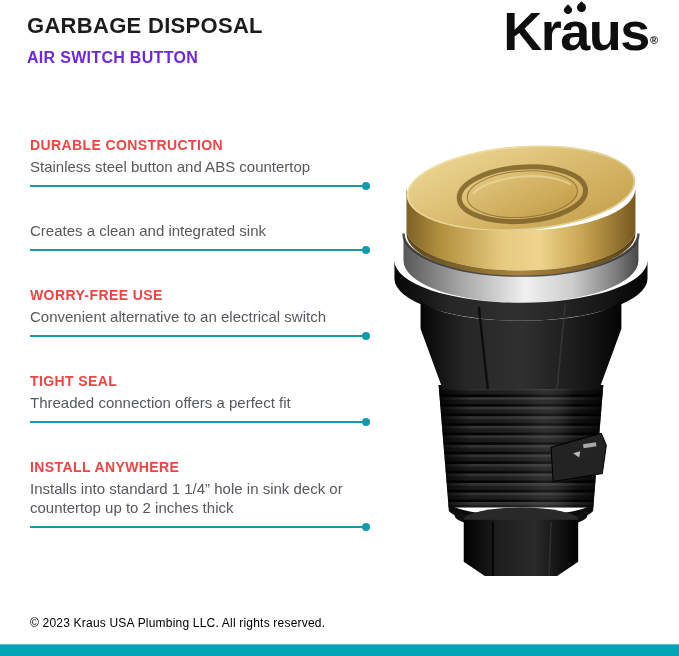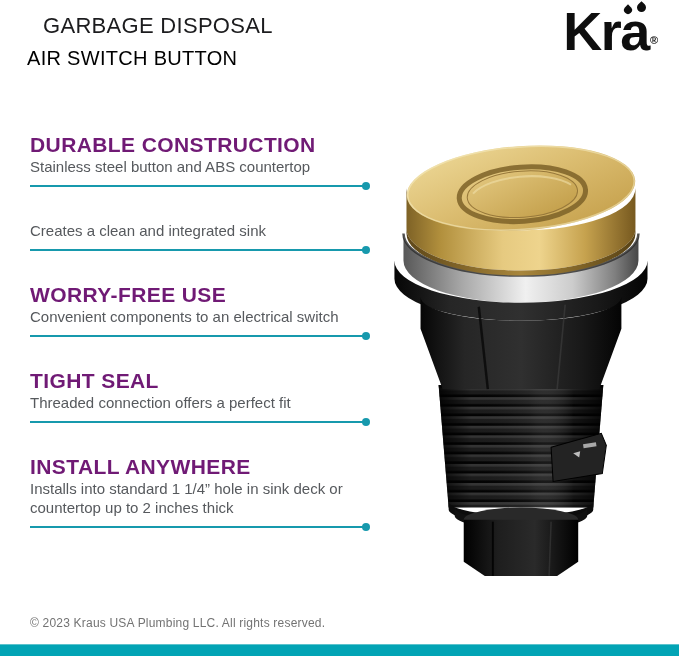--- a/index.html
+++ b/index.html
@@ -3,60 +3,61 @@
 <meta charset="utf-8">
 <style>
   html,body{margin:0;padding:0;}
   body{
     width:679px;height:656px;position:relative;background:#ffffff;
     font-family:"Liberation Sans", sans-serif;overflow:hidden;
     -webkit-font-smoothing:antialiased;
   }
   
   .header-title{position:absolute;left:27px;top:10px;}
-  .title-line1{font-size:22px;font-weight:normal;color:#1c1c1e;letter-spacing:.3px;line-height:32px;margin-left:16px;}
-  .title-line2{font-size:20px;font-weight:normal;color:#000000;letter-spacing:.3px;line-height:32px;}
+  .title-line1{font-size:22px;font-weight:bold;color:#1c1c1e;letter-spacing:.3px;line-height:32px;}
+  .title-line2{font-size:16px;font-weight:bold;color:#6d28d9;letter-spacing:.3px;line-height:32px;}
   
   .logo{position:absolute;right:22px;top:0px;display:flex;align-items:center;color:#0e0e0e;
         font-size:54px;font-weight:bold;letter-spacing:-1.5px;line-height:62px;}
   .letter-a{position:relative;}
   .drop{position:absolute;background:#0e0e0e;border-radius:0 50% 50% 50%;transform:rotate(45deg);}
   .drop1{width:8px;height:8px;left:4px;top:6px;}
   .drop2{width:9px;height:9px;left:17px;top:3px;}
   .reg-mark{font-size:11px;font-weight:bold;letter-spacing:0;position:relative;top:9px;left:1px;}
   
   .features{position:absolute;left:30px;top:135px;width:348px;}
   .feature{margin-bottom:34px;}
   .feature:last-child{margin-bottom:4px;}
-  .feature h2{margin:0 0 2px 0;font-size:21px;line-height:20px;font-weight:bold;
-              color:#701a75;letter-spacing:.4px;}
+  .feature h2{margin:0 0 2px 0;font-size:14px;line-height:20px;font-weight:bold;
+              color:#ef4444;letter-spacing:.4px;}
   .feature p{margin:0 0 9px 0;font-size:15px;line-height:19px;color:#56595d;max-width:348px;}
   .divider{position:relative;width:338px;height:2px;background:#1799ad;}
   .divider-dot{position:absolute;right:-2px;top:-3px;width:8px;height:8px;border-radius:50%;background:#1799ad;}
   
   .product{position:absolute;left:388px;top:130px;width:282px;height:472px;}
   
-  .copyright{position:absolute;left:30px;top:616px;font-size:12px;color:#737373;letter-spacing:.2px;}
+  .copyright{position:absolute;left:30px;top:616px;font-size:12px;color:#000000;letter-spacing:.2px;}
   .accent-bar{position:absolute;left:0;bottom:0;width:679px;height:11px;background:#02a4b5;border-top:1px solid #5cc3cd;}
 </style>
 </head>
 <body>
 
 <div class="header-title">
   <div class="title-line1">GARBAGE DISPOSAL</div>
   <div class="title-line2">AIR SWITCH BUTTON</div>
 </div>
 
 <div class="logo">
   <span>Kr</span>
   <span class="letter-a">
     <span class="drop drop1"></span>
     <span class="drop drop2"></span>
     <span>a</span>
   </span>
+  <span>us</span>
   <span class="reg-mark">®</span>
 </div>
 
 <div class="features">
 
   <section class="feature">
     <h2>DURABLE CONSTRUCTION</h2>
     <p>Stainless steel button and ABS countertop</p>
     <div class="divider">
       <span class="divider-dot"></span>
@@ -65,21 +66,21 @@
 
   <section class="feature">
     <p>Creates a clean and integrated sink</p>
     <div class="divider">
       <span class="divider-dot"></span>
     </div>
   </section>
 
   <section class="feature">
     <h2>WORRY-FREE USE</h2>
-    <p>Convenient components to an electrical switch</p>
+    <p>Convenient alternative to an electrical switch</p>
     <div class="divider">
       <span class="divider-dot"></span>
     </div>
   </section>
 
   <section class="feature">
     <h2>TIGHT SEAL</h2>
     <p>Threaded connection offers a perfect fit</p>
     <div class="divider">
       <span class="divider-dot"></span>

